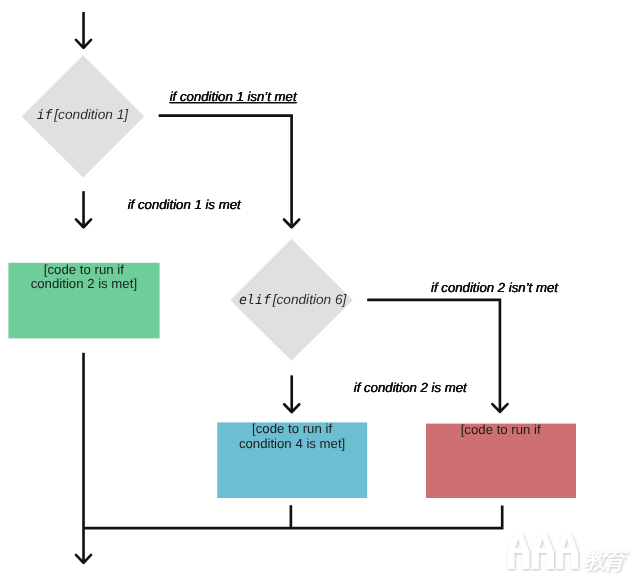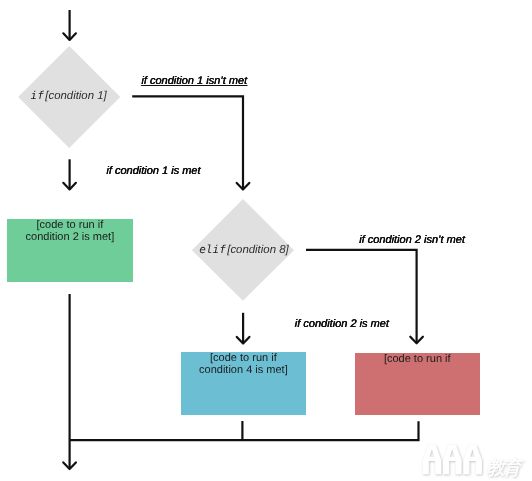--- a/index.html
+++ b/index.html
@@ -106,21 +106,21 @@
     <span class="box-text"><span>[code to run if</span><br><span>condition 4 is met]</span></span>
   </div>
   <div class="node-box" style="left: 354.8px; top: 352.5px; width: 124.9px; height: 62.5px; background: rgb(206, 112, 113);">
     <span class="box-text"><span>[code to run if</span><br></span>
   </div>
 
   <div class="diamond-label" style="left:17.9px; top:78.4px;">
     <span class="kw">if</span><span class="gap"> </span><span>[condition 1]</span>
   </div>
   <div class="diamond-label" style="left:186.6px; top:232.3px;">
-    <span class="kw">elif</span><span class="gap"> </span><span>[condition 8]</span>
+    <span class="kw">elif</span><span class="gap"> </span><span>[condition 6]</span>
   </div>
 
   <div class="edge-label" style="left:141.4px; top:76px;text-decoration:underline;">if condition 1 isn’t met</div>
   <div class="edge-label" style="left:78.4px; top:165.6px;margin-left:28px;">if condition 1 is met</div>
   <div class="edge-label" style="left:315.2px; top:235.2px;margin-left:44px;">if condition 2 isn’t met</div>
   <div class="edge-label" style="left:250.8px; top:319.2px;padding-left:44px;">if condition 2 is met</div>
 
   <svg class="watermark layer" viewBox="0 0 532 481">
     <defs>
       <filter id="wmsh" x="-40%" y="-40%" width="180%" height="180%">

